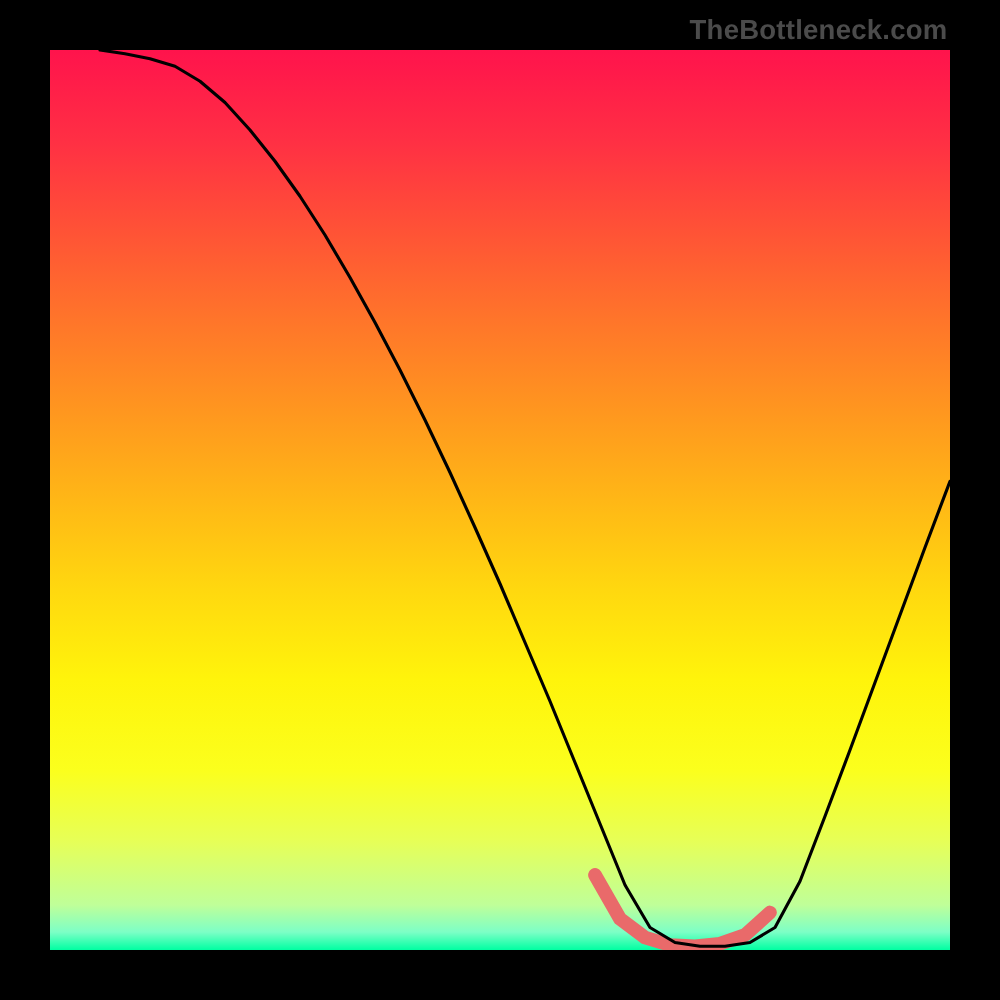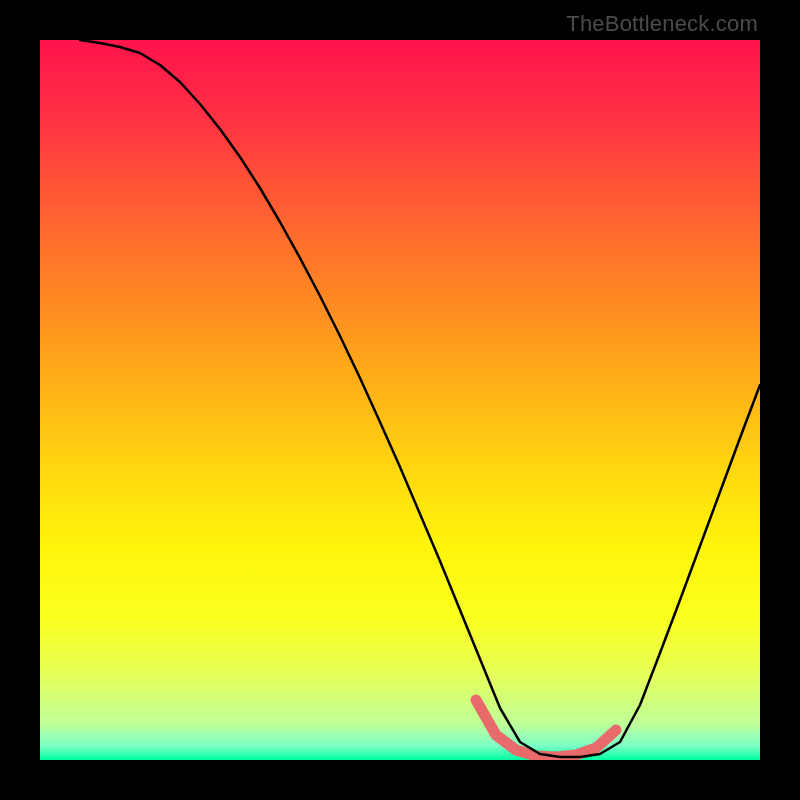--- a/index.html
+++ b/index.html
@@ -54,21 +54,21 @@
     top: 0;
     width: 100%;
     height: 100%;
   }
   .watermark {
     position: absolute;
     top: 11px;
     right: 42px;
     color: #4b4b4b;
     font-size: 22px;
-    font-weight: 400;
+    font-weight: 700;
     letter-spacing: 0.2px;
     user-select: none;
   }
 </style>
 </head>
 <body>
 
 <div class="frame">
   <div class="watermark">TheBottleneck.com</div>
   <div class="plot">

